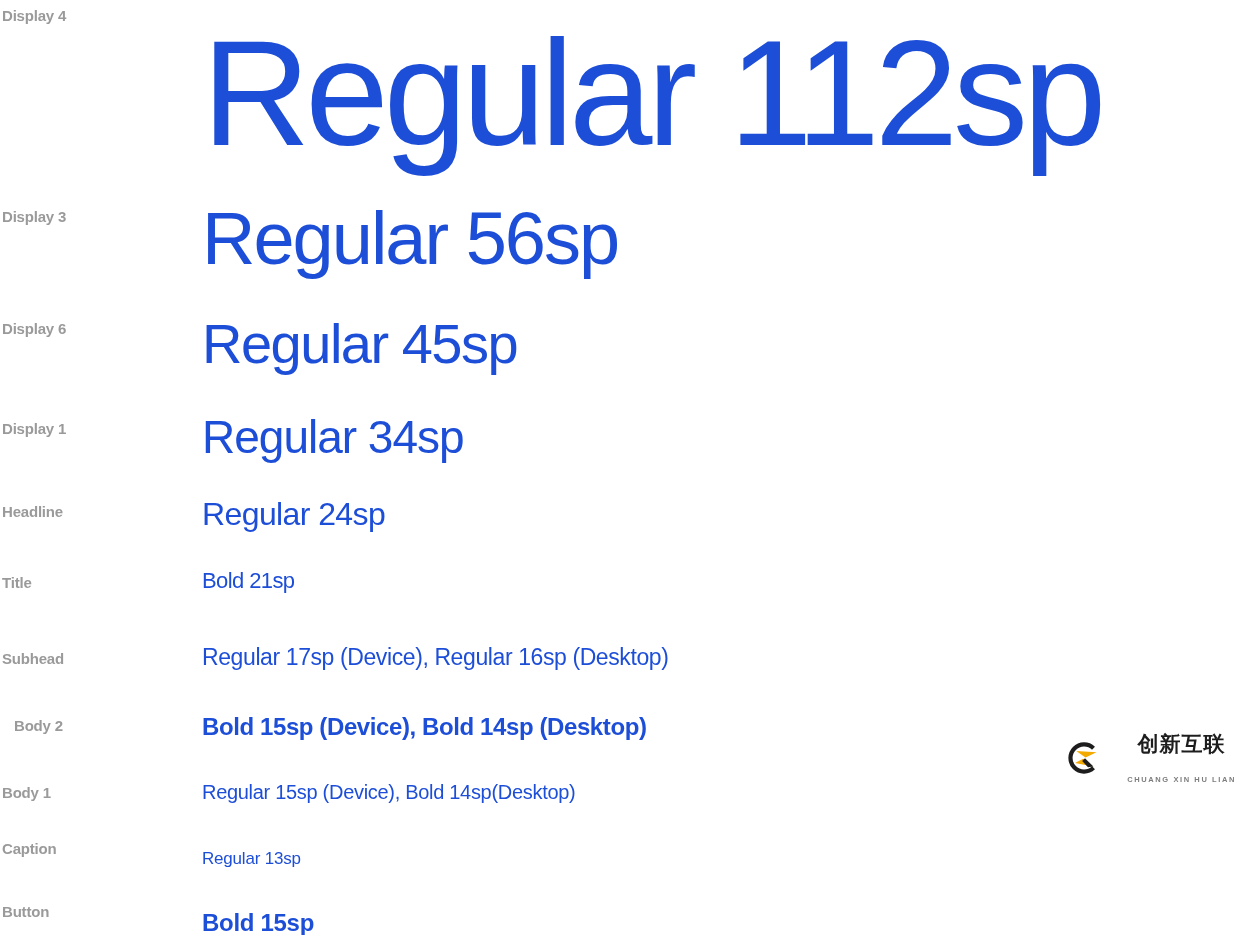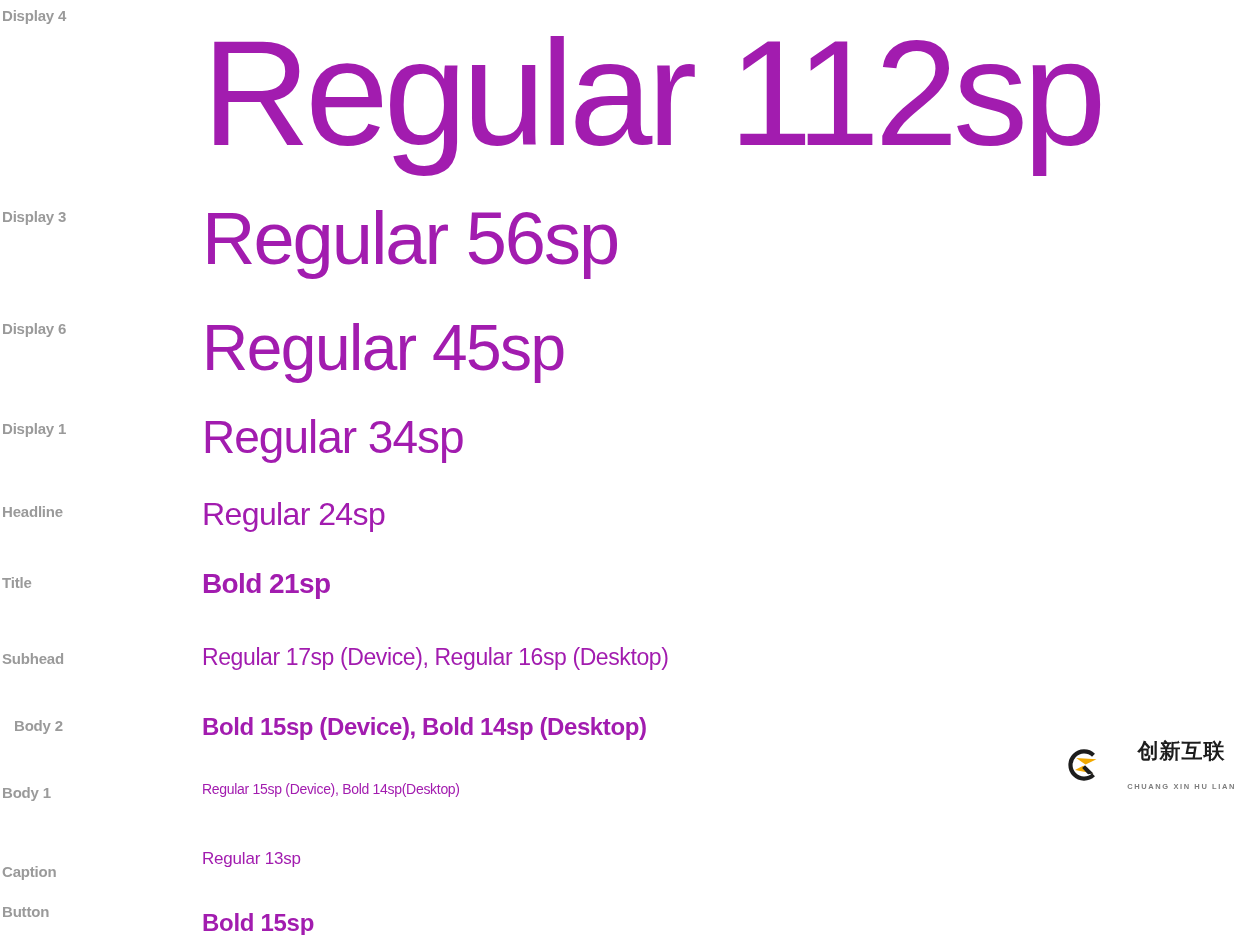--- a/index.html
+++ b/index.html
@@ -37,44 +37,44 @@
     font-size: 15px;
     letter-spacing: -0.2px;
     color: #9a9a9a;
     white-space: nowrap;
     line-height: 1;
   }
 
   .row-sample {
     position: absolute;
     left: 202px;
-    color: #a21caf;
+    color: #1d4ed8;
     white-space: nowrap;
     line-height: 1;
     font-family: "Liberation Sans", sans-serif;
   }
 
   
   .s-display4 { font-size: 150px; font-weight: 400; letter-spacing: -5px; }
   .s-display3 { font-size: 74px;  font-weight: 400; letter-spacing: -2px; }
-  .s-display2 { font-size: 64px;  font-weight: 400; letter-spacing: -1.5px; }
+  .s-display2 { font-size: 56px;  font-weight: 400; letter-spacing: -1.5px; }
   .s-display1 { font-size: 46px;  font-weight: 400; letter-spacing: -1px; }
   .s-headline { font-size: 32px;  font-weight: 400; letter-spacing: -0.6px; }
-  .s-title    { font-size: 28px;  font-weight: bold; letter-spacing: -0.6px; }
+  .s-title    { font-size: 22px;  font-weight: normal; letter-spacing: -0.6px; }
   .s-subhead  { font-size: 23px;  font-weight: 400; letter-spacing: -0.4px; }
   .s-body2    { font-size: 24px;  font-weight: bold; letter-spacing: -0.4px; }
-  .s-body1    { font-size: 14px;  font-weight: 400; letter-spacing: -0.3px; }
+  .s-body1    { font-size: 20px;  font-weight: 400; letter-spacing: -0.3px; }
   .s-caption  { font-size: 17px;  font-weight: 400; letter-spacing: -0.2px; }
   .s-button   { font-size: 24px;  font-weight: bold; letter-spacing: -0.3px; }
 
   
   #watermark {
     position: absolute;
     right: 4px;
-    bottom: 18px;
+    bottom: 25px;
     display: flex;
     align-items: center;
     gap: 26px;
   }
   #watermark .logo-mark {
     width: 38px;
     height: 38px;
     position: relative;
     flex: 0 0 auto;
   }
@@ -146,21 +146,21 @@
     <span class="row-label" style="top:718px;margin-left:12px;">Body 2</span>
     <span class="row-sample s-body2" style="top:715px;">Bold 15sp (Device), Bold 14sp (Desktop)</span>
   </div>
 
   <div class="type-row" style="top:0px;">
     <span class="row-label" style="top:785px;">Body 1</span>
     <span class="row-sample s-body1" style="top:782px;">Regular 15sp  (Device), Bold 14sp(Desktop)</span>
   </div>
 
   <div class="type-row" style="top:0px;">
-    <span class="row-label" style="top:864px;">Caption</span>
+    <span class="row-label" style="top:841px;">Caption</span>
     <span class="row-sample s-caption" style="top:850px;">Regular 13sp</span>
   </div>
 
   <div class="type-row" style="top:0px;">
     <span class="row-label" style="top:904px;">Button</span>
     <span class="row-sample s-button" style="top:911px;">Bold 15sp</span>
   </div>
 
   <div id="watermark">
     <span class="logo-mark">

